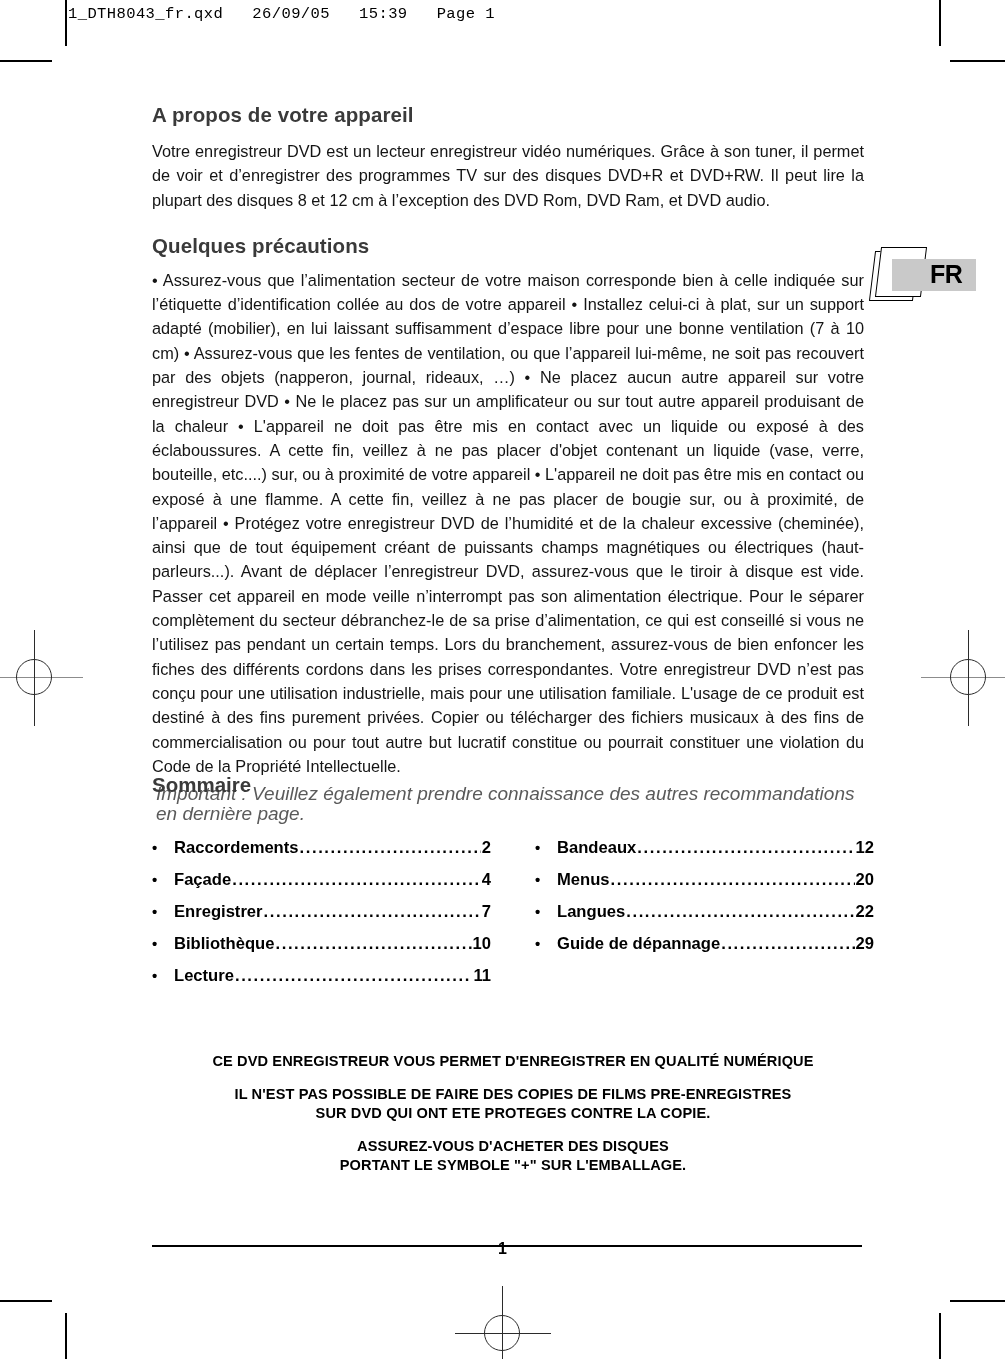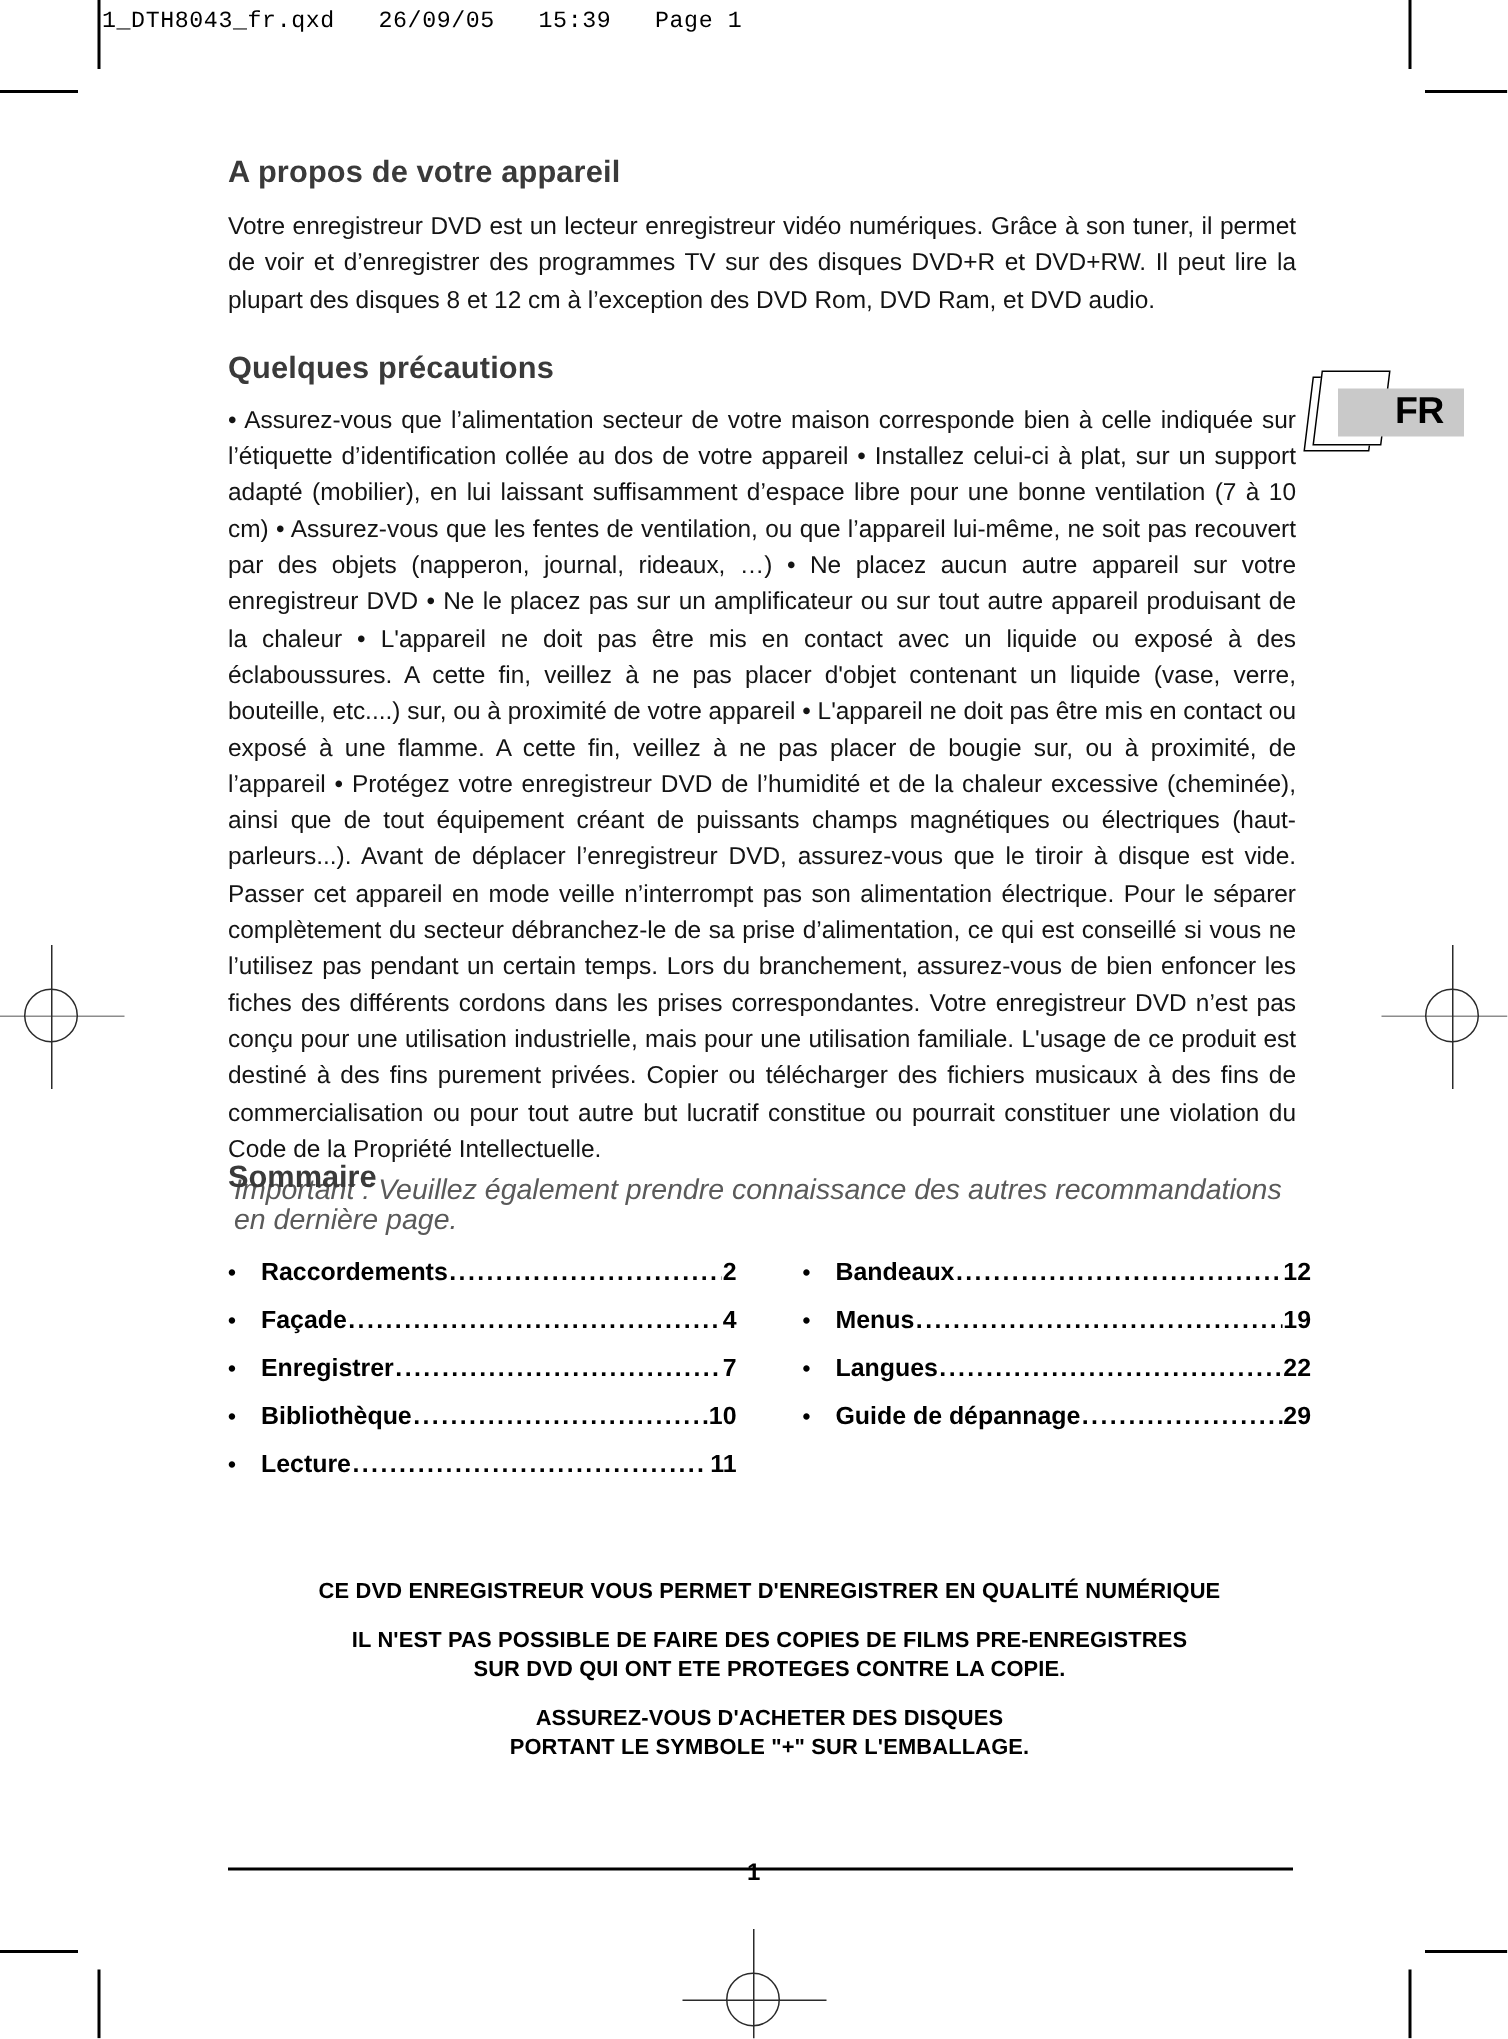--- a/index.html
+++ b/index.html
@@ -315,21 +315,21 @@
       <div class="toc-row">
         <span class="toc-bullet">•</span>
         <span class="toc-label">Bandeaux</span>
         <span class="toc-dots">................................................................................................</span>
         <span class="toc-page">12</span>
       </div>
       <div class="toc-row">
         <span class="toc-bullet">•</span>
         <span class="toc-label">Menus</span>
         <span class="toc-dots">................................................................................................</span>
-        <span class="toc-page">19</span>
+        <span class="toc-page">20</span>
       </div>
       <div class="toc-row">
         <span class="toc-bullet">•</span>
         <span class="toc-label">Langues</span>
         <span class="toc-dots">................................................................................................</span>
         <span class="toc-page">22</span>
       </div>
       <div class="toc-row">
         <span class="toc-bullet">•</span>
         <span class="toc-label">Guide de dépannage</span>

